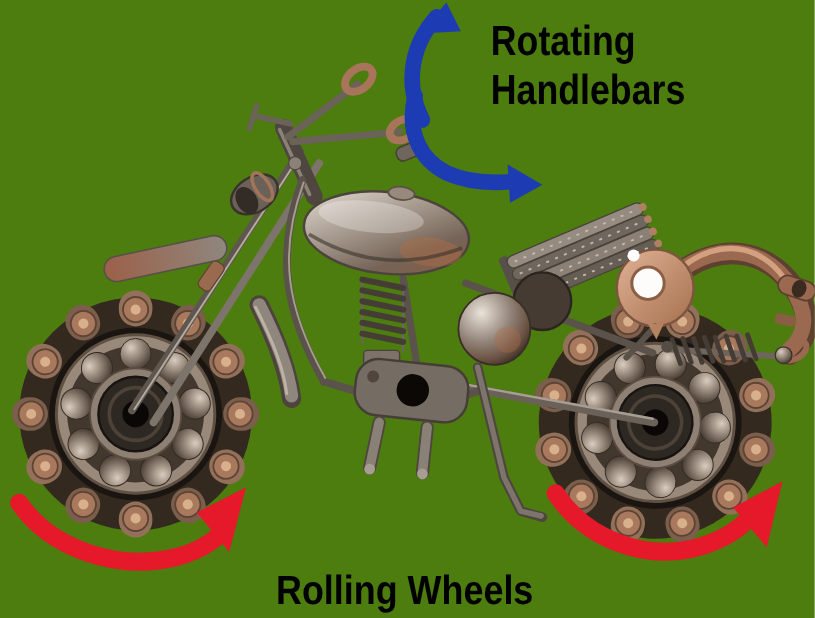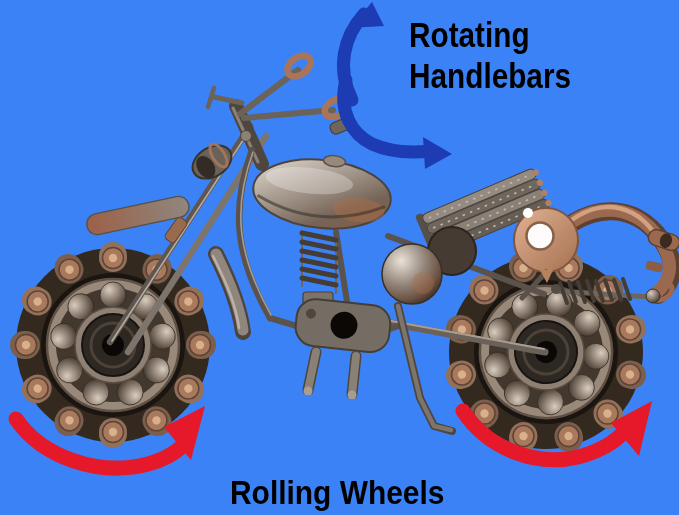--- a/index.html
+++ b/index.html
@@ -1,17 +1,17 @@
 <!DOCTYPE html>
 <html><head>
 <meta charset="utf-8">
 <style>
   html,body{margin:0;padding:0;background:#fff;}
   .canvas{
-    position:relative;width:679px;height:515px;background:#3b82f6;overflow:hidden;
+    position:relative;width:679px;height:515px;background:#4d7c0f;overflow:hidden;
     font-family:"Liberation Sans",sans-serif;
   }
   .scene{position:absolute;left:0;top:0;}
   .label{
     position:absolute;font-weight:700;color:#000;
     transform-origin:left top;white-space:nowrap;
   }
   .label-rotating{
     left:409px;top:14px;font-size:35px;line-height:41px;
     transform:scaleX(0.85);letter-spacing:0px;

